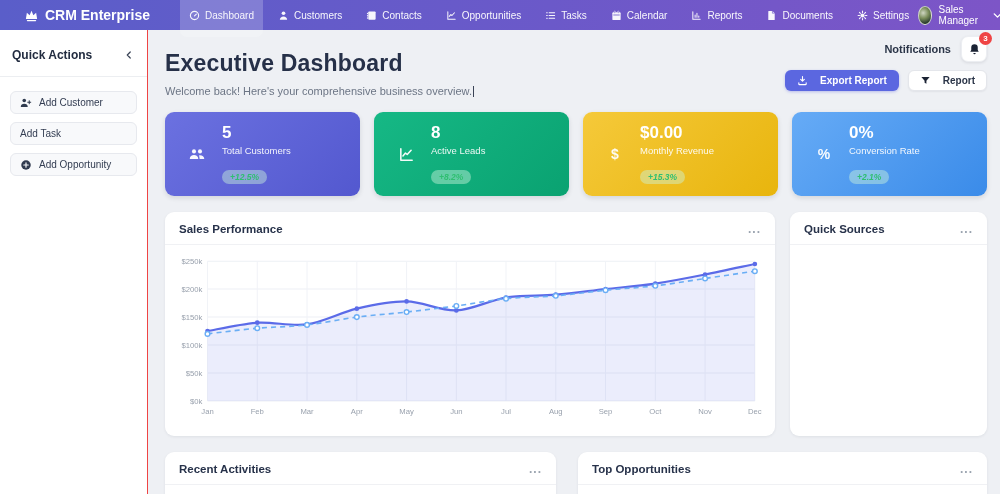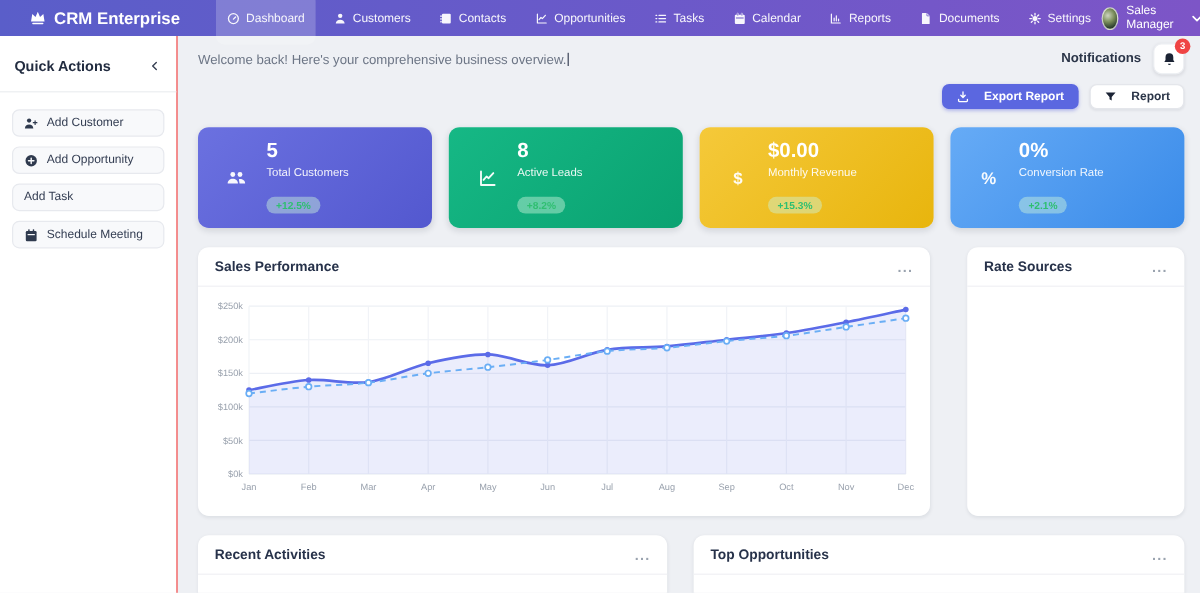--- a/index.html
+++ b/index.html
@@ -3,21 +3,21 @@
 <meta charset="utf-8">
 <style>
   * { margin:0; padding:0; box-sizing:border-box; }
   html,body { width:1000px; height:494px; overflow:hidden; background:#eef0f4;
     font-family:"Liberation Sans", sans-serif; color:#2a3346; }
 
   
   .navbar { position:absolute; top:0; left:0; right:0; height:30px;
     background:linear-gradient(90deg,#5a5ec9 0%,#6b59c9 55%,#7d55c7 100%);
     display:flex; align-items:center; padding:0 10px; color:#fff; z-index:20; }
-  .brand { display:flex; gap:6px; font-size:14px; font-weight:bold; margin-left:14px; white-space:nowrap; }
+  .brand { display:flex; align-items:center; gap:6px; font-size:14px; font-weight:bold; margin-left:14px; white-space:nowrap; }
   .nav-items { display:flex; align-items:center; gap:6px; margin-left:30px; }
   .nav-item { display:flex; align-items:center; gap:5px; font-size:10px; padding:16px 9px;
     border-radius:7px; cursor:pointer; white-space:nowrap; opacity:.95; }
   .nav-item.active { background:rgba(255,255,255,.22); }
   .nico { display:inline-flex; }
   .user { margin-left:auto; display:flex; align-items:center; gap:7px; cursor:pointer; }
   .avatar { width:19px; height:19px; border-radius:50%; border:1px solid rgba(255,255,255,.7);
     background:radial-gradient(circle at 35% 35%, #cfd6c2 0%, #7a8d5a 40%, #2e4030 75%, #1d2a20 100%); }
   .user-name { font-size:10px; }
 
@@ -56,28 +56,28 @@
 
   
   .stats-row { display:flex; gap:14px; margin-top:15px; }
   .stat-card { flex:1; height:84px; border-radius:9px; color:#fff; display:flex; align-items:center;
     padding:0 0 0 19px; box-shadow:0 2px 5px rgba(16,24,40,.12); cursor:default; }
   .stat-ico { width:26px; display:flex; justify-content:center; font-size:14px; font-weight:bold; opacity:.95; }
   .stat-body { margin-left:12px; }
   .stat-value { font-size:17px; font-weight:bold; line-height:1.1; }
   .stat-label { font-size:9.5px; opacity:.92; margin-top:3px; }
   .stat-change { display:inline-block; margin-top:14px; font-size:8.5px; font-weight:bold; color:#2fbf71;
-    background:rgba(205,245,220,.45); border-radius:999px; padding:2px 8px; }
+    background:rgba(205,245,220,.45); border-radius:999px; padding:2px 8px;font-style:italic; }
   .sc1 { background:linear-gradient(135deg,#6b71e0,#5358cf); }
   .sc2 { background:linear-gradient(135deg,#16b885,#0aa271); }
   .sc3 { background:linear-gradient(135deg,#f5c93a,#e8b50d); }
   .sc4 { background:linear-gradient(135deg,#66abf6,#3a8be9); }
 
   
-  .charts-row { display:flex; gap:31px; margin-top:16px; }
+  .charts-row { display:flex; gap:15px; margin-top:16px; }
   .card { background:#fff; border-radius:9px; box-shadow:0 1px 3px rgba(16,24,40,.07); }
   .card-head { display:flex; align-items:center; justify-content:space-between; padding:11px 14px 9px 14px;
     border-bottom:1px solid #f0f1f4; }
   .card-title { font-size:11.5px; font-weight:bold; color:#27324a; }
   .card-menu { color:#9aa3af; font-size:12px; font-weight:bold; letter-spacing:1px; line-height:6px; cursor:pointer; }
   .sales-card { width:610px; height:224px; }
   .leads-card { flex:1; height:224px; }
   .chart-wrap { padding:6px 10px 2px 6px; }
   .bottom-row { display:flex; gap:22px; margin-top:16px; }
   .activities-card { width:391px; height:90px; }
@@ -210,48 +210,38 @@
     <span class="ico">
         <svg class="icon" width="12" height="12" viewBox="0 0 24 24" fill="#2f3a4e">
           <circle cx="8.5" cy="7" r="3.6"></circle>
           <path d="M1.5 20c0-3.8 3.1-6.3 7-6.3s7 2.5 7 6.3z"></path>
           <path d="M18.5 7.5v6M15.5 10.5h6" fill="none" stroke="#2f3a4e" stroke-width="2" stroke-linecap="round"></path>
         </svg>
       </span>
     <span>Add Customer</span>
   </button>
   <button class="qa-btn">
+    <span>Add Task</span>
+  </button>
+  <button class="qa-btn">
     <span class="ico">
         <svg class="icon" width="12" height="12" viewBox="0 0 24 24">
           <circle cx="12" cy="12" r="9.5" fill="#2f3a4e"></circle>
           <path d="M12 7.5v9M7.5 12h9" stroke="#f8f9fb" stroke-width="2.4" stroke-linecap="round"></path>
         </svg>
       </span>
     <span>Add Opportunity</span>
   </button>
-  <button class="qa-btn">
-    <span>Add Task</span>
-  </button>
-  <button class="qa-btn">
-    <span class="ico">
-        <svg class="icon" width="12" height="12" viewBox="0 0 24 24" fill="#2f3a4e">
-          <rect x="3" y="5" width="18" height="17" rx="2"></rect>
-          <rect x="7" y="2" width="2.4" height="5" rx="1"></rect>
-          <rect x="14.6" y="2" width="2.4" height="5" rx="1"></rect>
-          <rect x="6" y="10" width="12" height="2" fill="#f8f9fb"></rect>
-        </svg>
-      </span>
-    <span>Schedule Meeting</span>
-  </button>
 </div>
 
 <div class="main">
 
   <div class="head-row">
     <div>
+      <div class="page-title">Executive Dashboard</div>
       <div class="page-sub"><span>Welcome back! Here's your comprehensive business overview.</span><span class="caret"></span></div>
     </div>
     <div class="head-right">
       <div class="notif-row">
         <span class="notif-label">Notifications</span>
         <span class="bell-btn">
           <span>
               <svg class="icon" width="13" height="13" viewBox="0 0 24 24" fill="#1b2334">
                 <path d="M12 2.5a6 6 0 0 0-6 6v4.6L4.2 16h15.6L18 13.1V8.5a6 6 0 0 0-6-6z"></path>
                 <path d="M9.8 18.5a2.2 2.2 0 0 0 4.4 0z"></path>
@@ -396,21 +386,21 @@
             <circle cx="330.5" cy="47.0" r="2.3" fill="#fff" stroke="#6aaef5" stroke-width="1.4"></circle>
             <circle cx="379.6" cy="44.2" r="2.3" fill="#fff" stroke="#6aaef5" stroke-width="1.4"></circle>
             <circle cx="428.7" cy="38.7" r="2.3" fill="#fff" stroke="#6aaef5" stroke-width="1.4"></circle>
             <circle cx="477.8" cy="34.3" r="2.3" fill="#fff" stroke="#6aaef5" stroke-width="1.4"></circle>
             <circle cx="526.9" cy="27.1" r="2.3" fill="#fff" stroke="#6aaef5" stroke-width="1.4"></circle>
             <circle cx="576.0" cy="19.9" r="2.3" fill="#fff" stroke="#6aaef5" stroke-width="1.4"></circle>
           </svg></div>
     </div>
     <div class="card leads-card">
       <div class="card-head">
-        <span class="card-title">Rate Sources</span>
+        <span class="card-title">Quick Sources</span>
         <span class="card-menu">...</span>
       </div>
     </div>
   </div>
 
   <div class="bottom-row">
     <div class="card activities-card">
       <div class="card-head">
         <span class="card-title">Recent Activities</span>
         <span class="card-menu">...</span>

